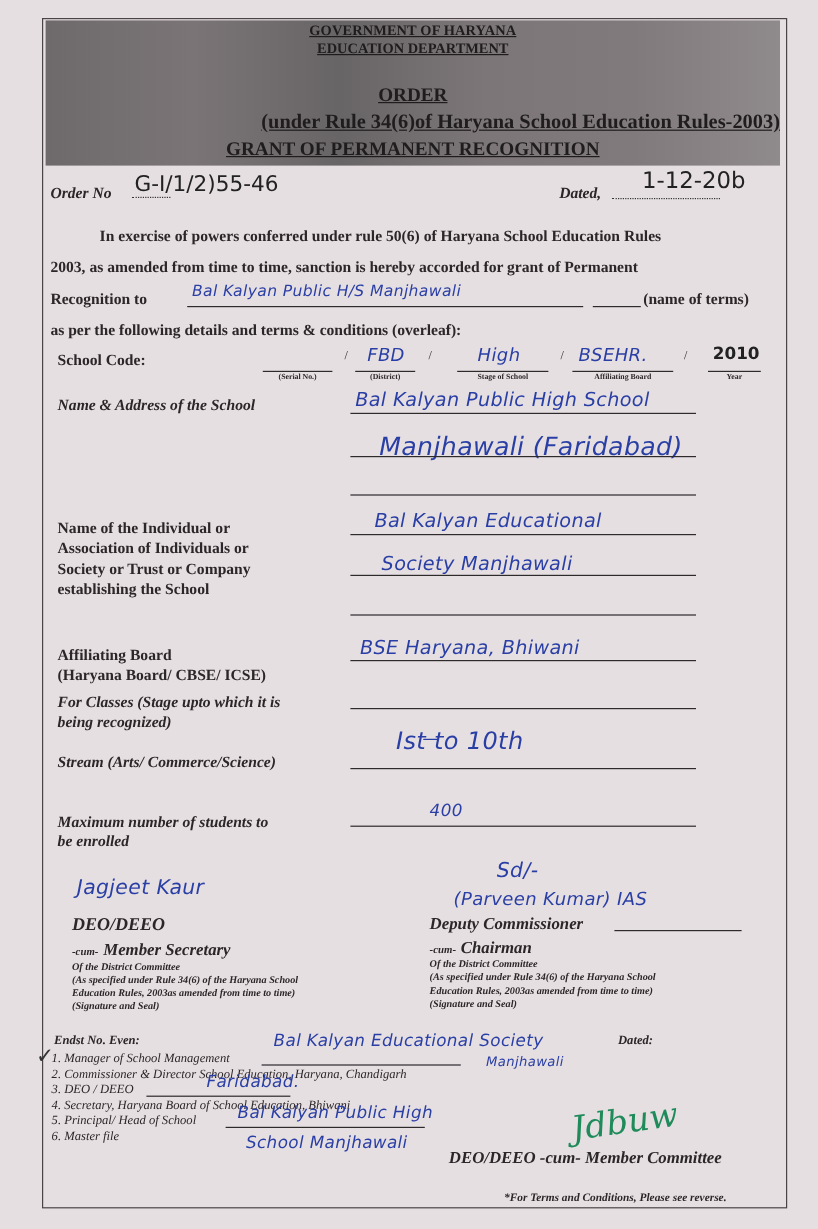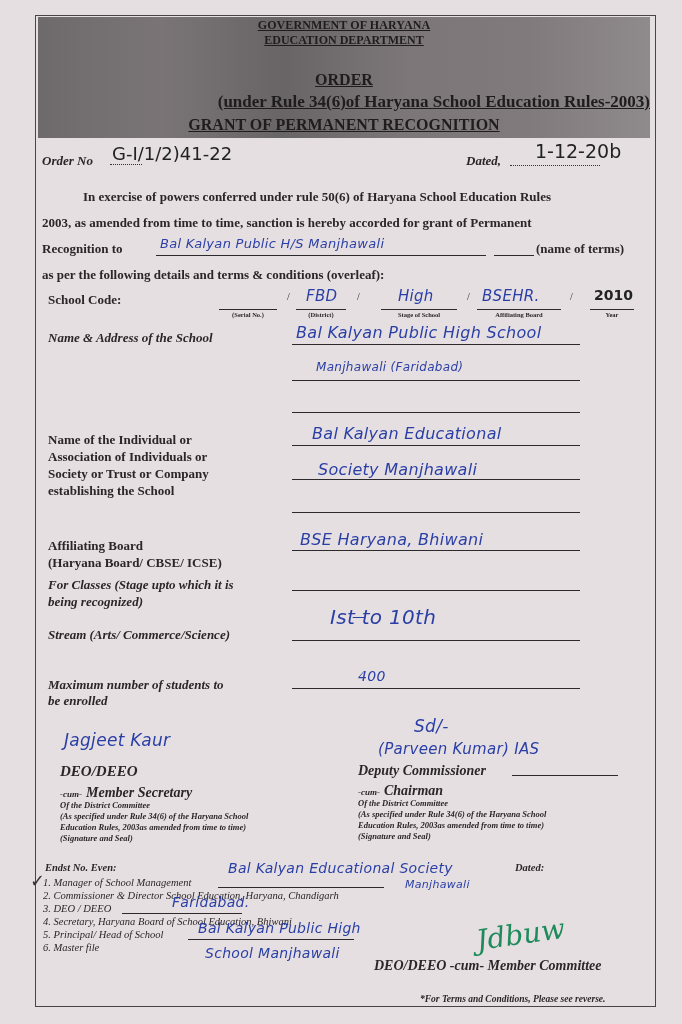--- a/index.html
+++ b/index.html
@@ -44,21 +44,21 @@
 
 <div class="band">
   <div class="gov bold">GOVERNMENT OF HARYANA</div>
   <div class="dept bold">EDUCATION DEPARTMENT</div>
   <div class="order bold">ORDER</div>
   <div class="rule bold">(under Rule 34(6)of Haryana School Education Rules-2003)</div>
   <div class="grant bold">GRANT OF PERMANENT RECOGNITION</div>
 </div>
 
 <div class="abs bold ital" style="left:42px;top:153px;font-size:13px;">Order No</div>
-<div class="abs hand-black" style="left:112px;top:143px;font-size:18px;">G-I/1/2)41-22</div>
+<div class="abs hand-black" style="left:112px;top:143px;font-size:18px;">G-I/1/2)55-46</div>
 <div class="abs dotted" style="left:110px;top:164px;width:32px;"></div>
 
 <div class="abs bold ital" style="left:466px;top:153px;font-size:13px;">Dated,</div>
 <div class="abs dotted" style="left:510px;top:165px;width:90px;"></div>
 <div class="abs hand-black" style="left:535px;top:140px;font-size:19px;">1-12-20b</div>
 
 <div class="abs para" style="left:83px;top:189px;">In exercise of powers conferred under rule 50(6) of Haryana School Education Rules</div>
 <div class="abs para" style="left:42px;top:215px;">2003, as amended from time to time, sanction is hereby accorded for grant of Permanent</div>
 <div class="abs para" style="left:42px;top:241px;">Recognition to</div>
 <div class="abs hand" style="left:160px;top:236px;font-size:13px;">Bal Kalyan Public H/S Manjhawali</div>
@@ -88,21 +88,21 @@
 <div class="small-cap" style="left:477px;top:311px;width:84px;">Affiliating Board</div>
 <div class="abs" style="left:570px;top:291px;font-size:10px;">/</div>
 
 <div class="abs hand-black" style="left:594px;top:287px;font-size:14px;font-weight:bold;">2010</div>
 <div class="line" style="left:590px;top:309px;width:44px;"></div>
 <div class="small-cap" style="left:590px;top:311px;width:44px;">Year</div>
 
 <div class="abs lbl" style="left:48px;top:330px;font-style:italic;">Name &amp; Address of the School</div>
 <div class="abs hand" style="left:296px;top:323px;font-size:16px;">Bal Kalyan Public High School</div>
 <div class="line" style="left:292px;top:344px;width:288px;"></div>
-<div class="abs hand" style="left:316px;top:360px;font-size:12px;">Manjhawali (Faridabad)</div>
+<div class="abs hand" style="left:316px;top:360px;font-size:21px;">Manjhawali (Faridabad)</div>
 <div class="line" style="left:292px;top:380px;width:288px;"></div>
 <div class="line" style="left:292px;top:412px;width:288px;"></div>
 
 <div class="abs lbl" style="left:48px;top:432px;">Name of the Individual or</div>
 <div class="abs lbl" style="left:48px;top:449px;">Association of Individuals or</div>
 <div class="abs lbl" style="left:48px;top:466px;">Society or Trust or Company</div>
 <div class="abs lbl" style="left:48px;top:483px;">establishing the School</div>
 <div class="abs hand" style="left:312px;top:424px;font-size:16px;">Bal Kalyan Educational</div>
 <div class="line" style="left:292px;top:445px;width:288px;"></div>
 <div class="abs hand" style="left:318px;top:460px;font-size:16px;">Society Manjhawali</div>

